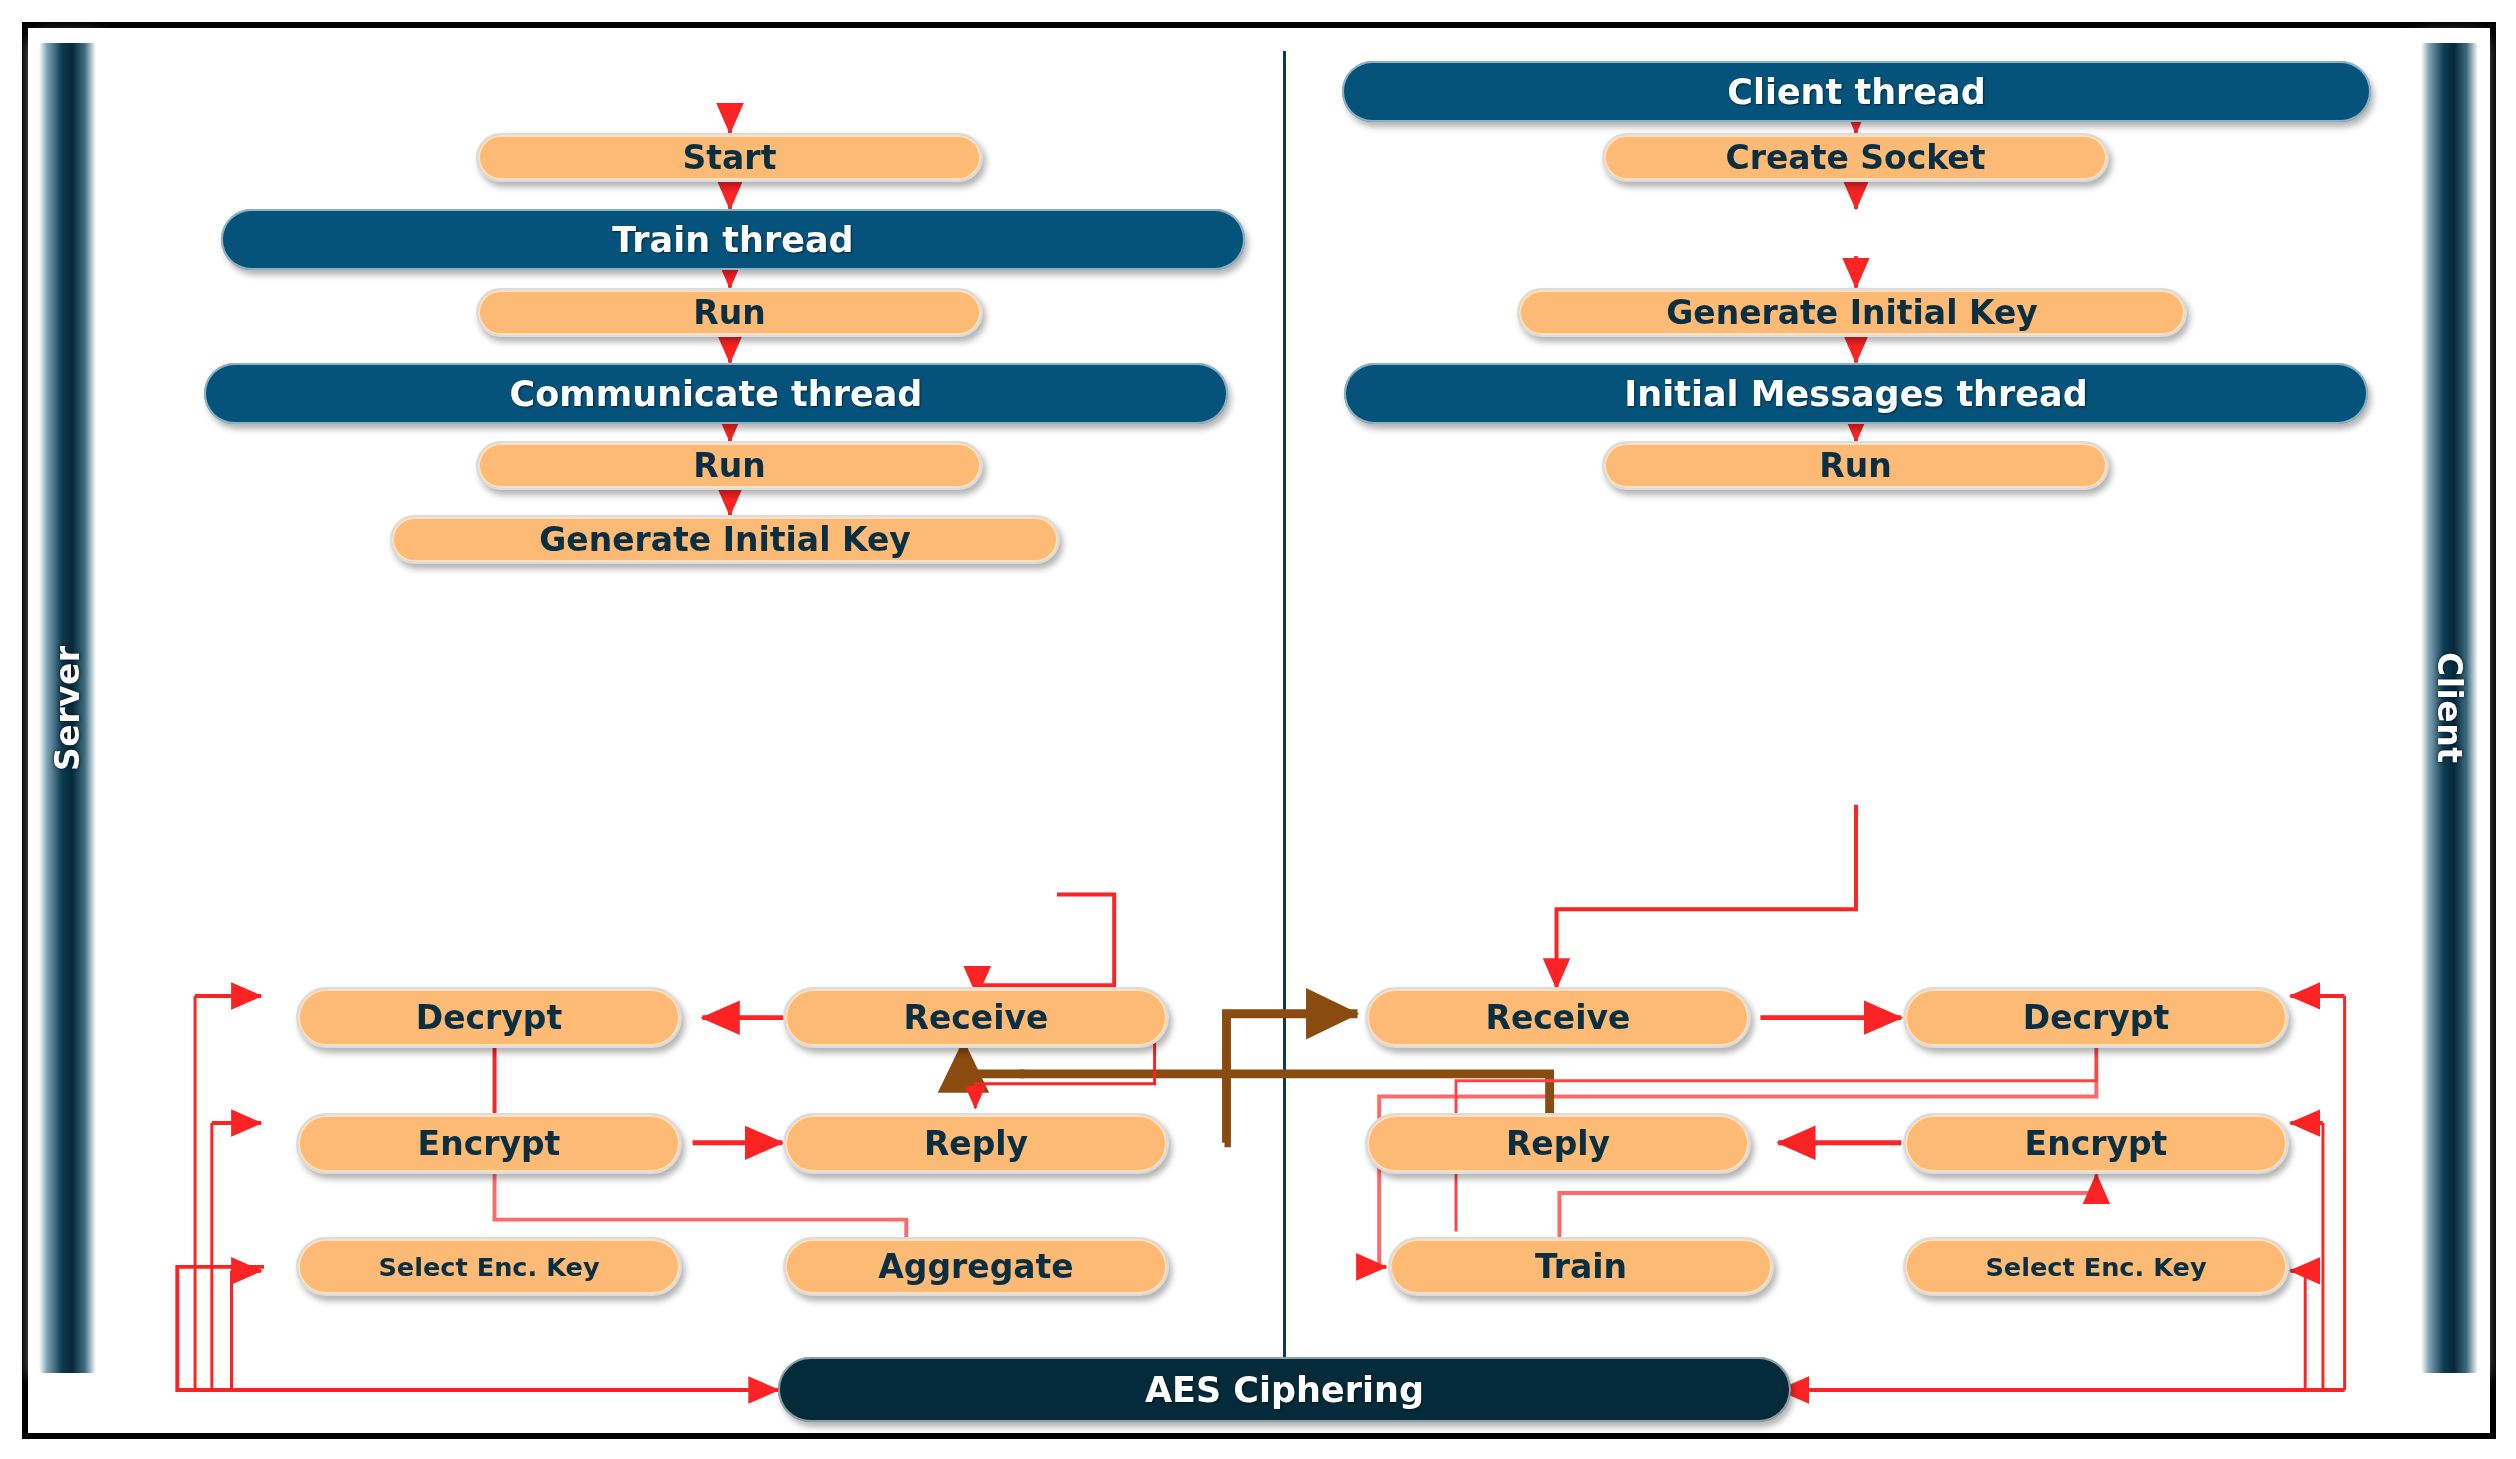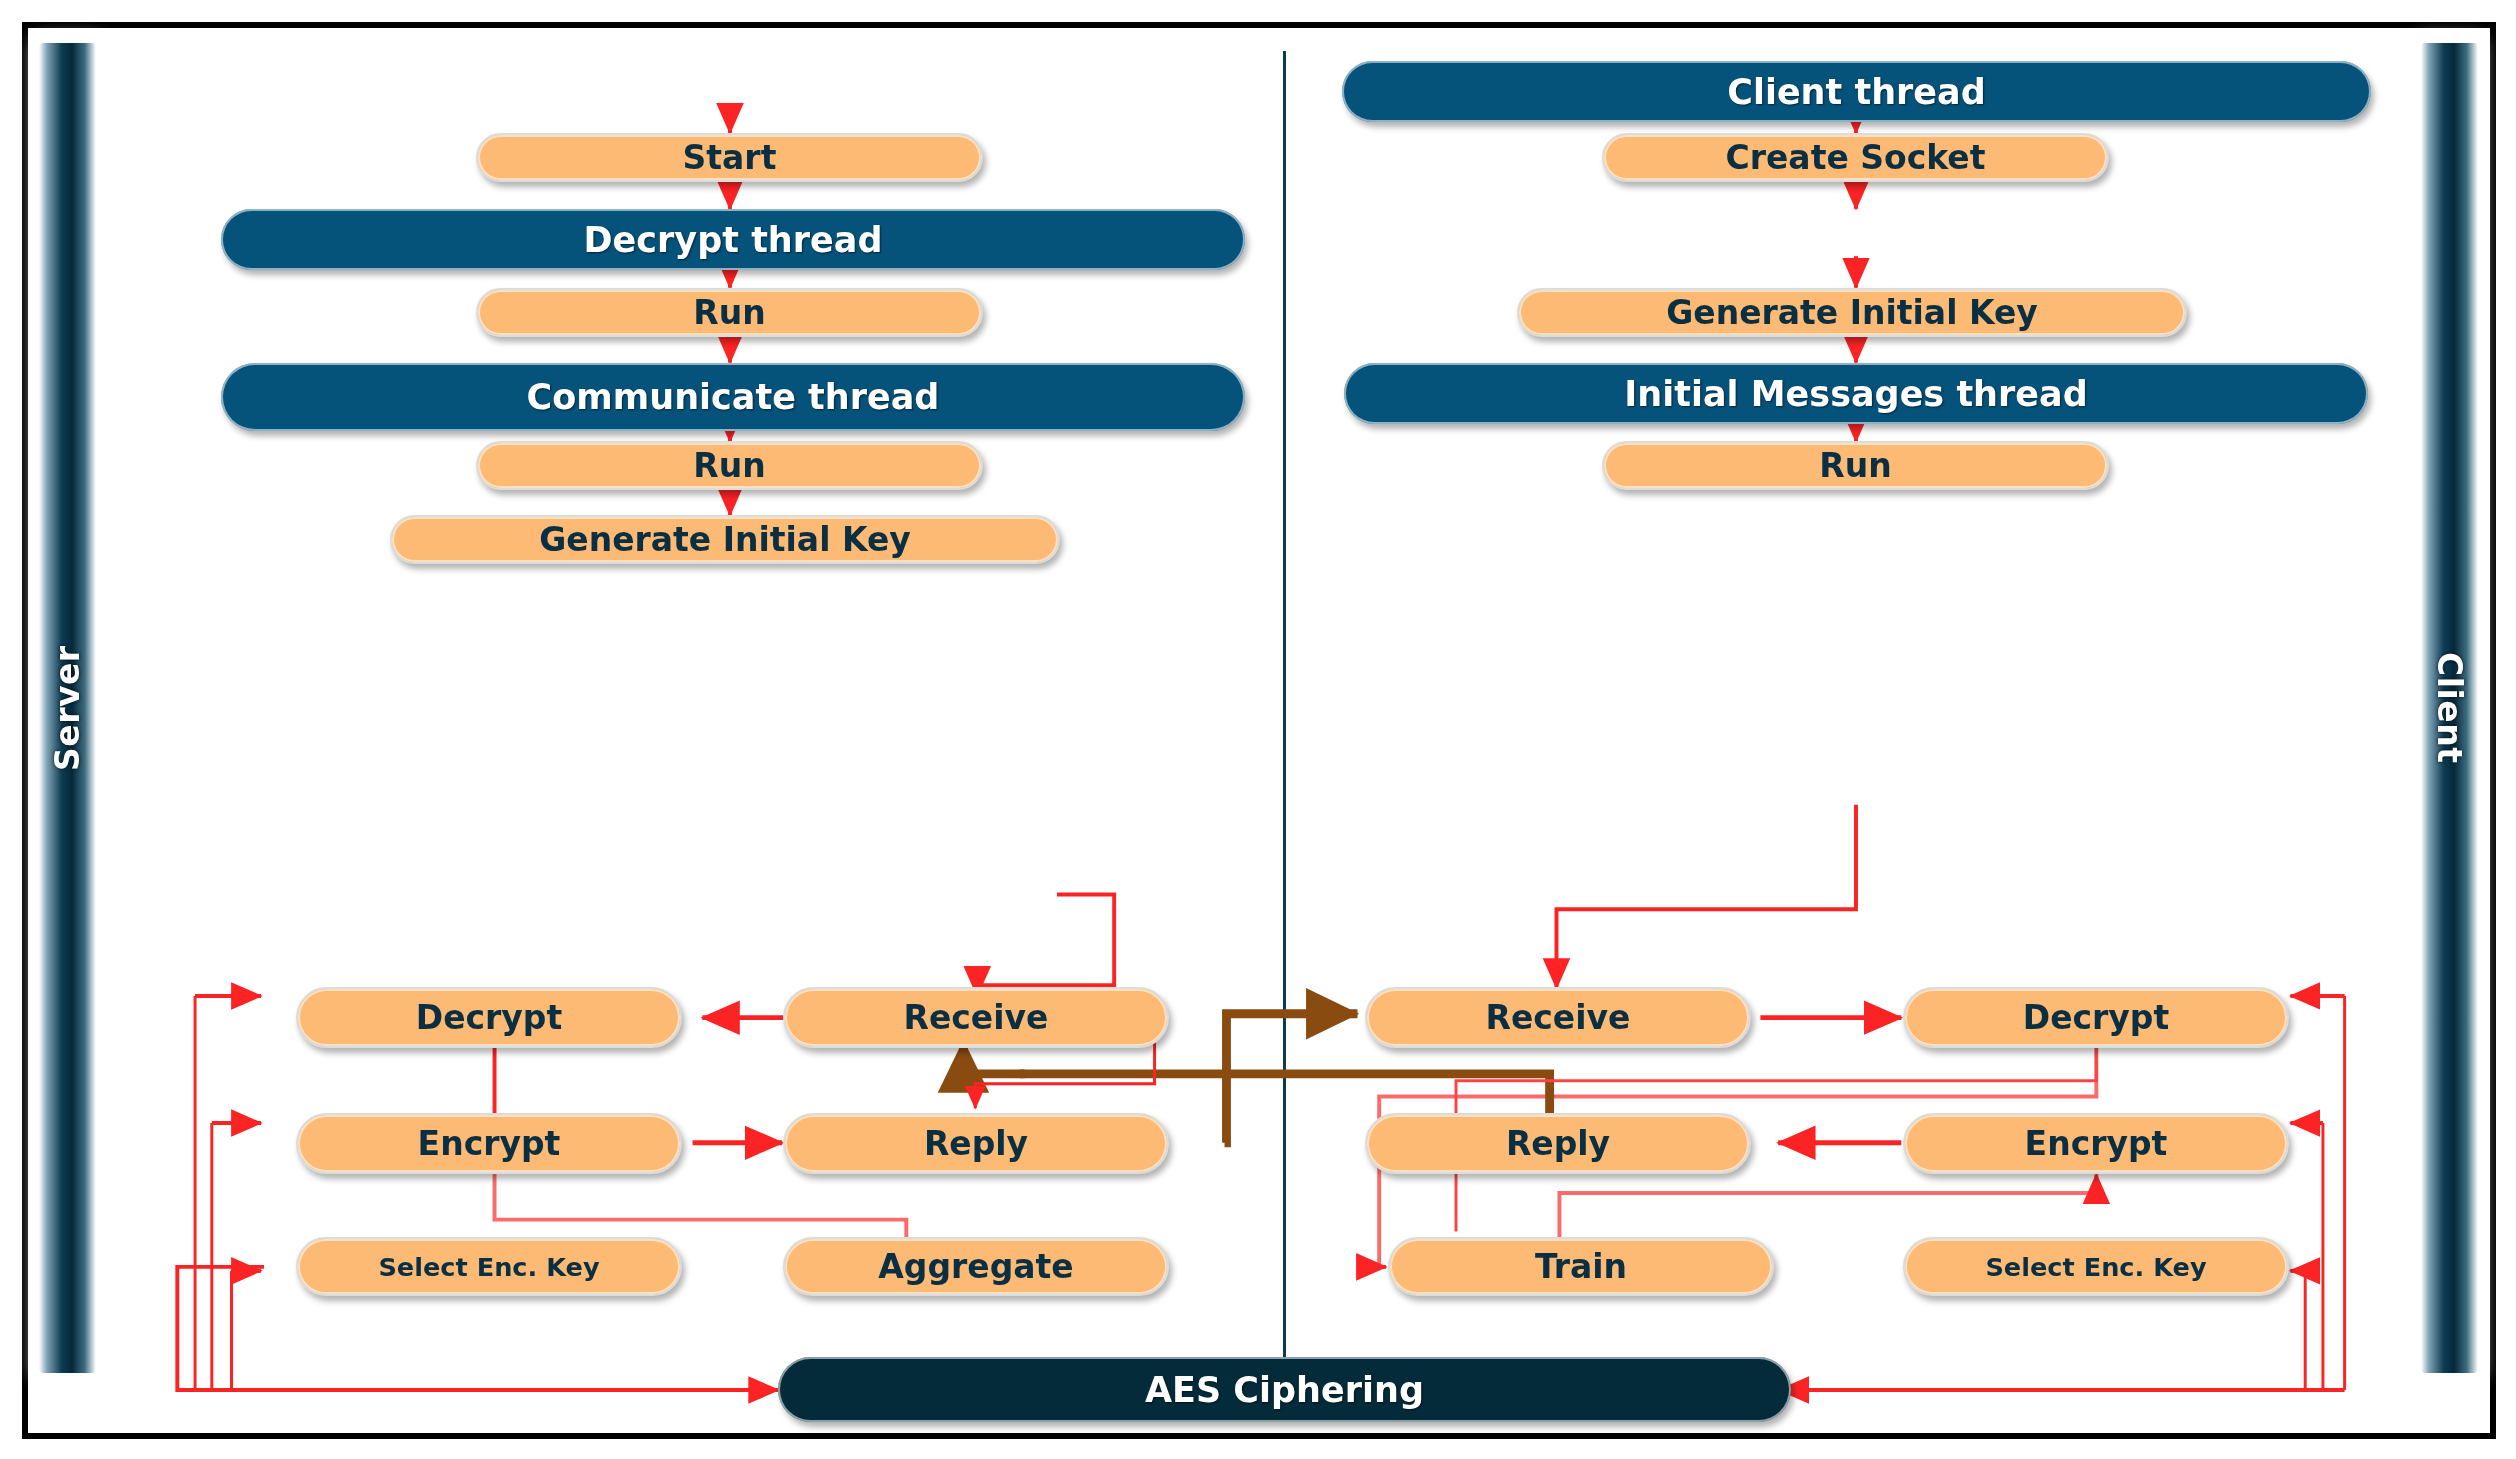--- a/index.html
+++ b/index.html
@@ -203,26 +203,26 @@
 
     <path d="M1172,1033 L1172,1100 L990,1100 L990,1125" fill="none" stroke="#fb2323" stroke-width="3" marker-end="url(#ah-red)"></path>
 
     <path d="M2128,1063 L2128,1097 L1478,1097 L1478,1250" fill="none" stroke="#fb4545" stroke-width="3"></path>
   </svg>
 
   <div class="node light" style="left:476px; top:133px; width:507px; height:49px;">
     <span>Start</span>
   </div>
   <div class="node dark" style="left:221px; top:209px; width:1024px; height:61px;">
-    <span>Decrypt thread</span>
+    <span>Train thread</span>
   </div>
   <div class="node light" style="left:476px; top:288px; width:507px; height:49px;">
     <span>Run</span>
   </div>
-  <div class="node dark" style="left:221px; top:363px; width:1024px; height:68px;">
+  <div class="node dark" style="left:204px; top:363px; width:1024px; height:61px;">
     <span>Communicate thread</span>
   </div>
   <div class="node light" style="left:476px; top:441px; width:507px; height:49px;">
     <span>Run</span>
   </div>
   <div class="node light" style="left:390px; top:515px; width:670px; height:49px;">
     <span>Generate Initial Key</span>
   </div>
 
   <div class="node light" style="left:296px; top:987px; width:386px; height:61px;">

